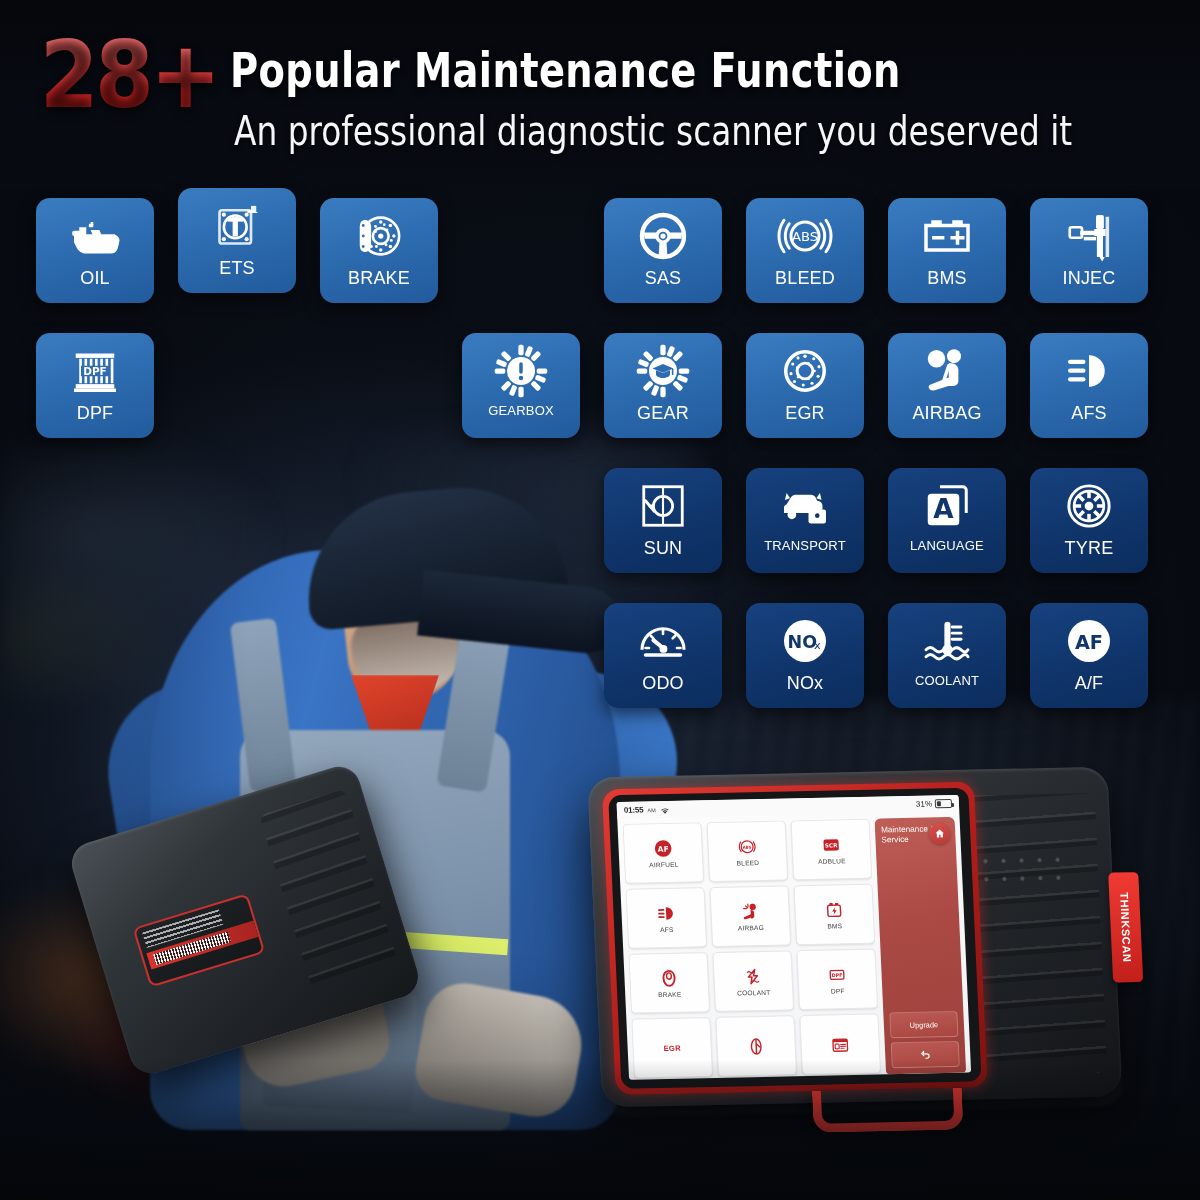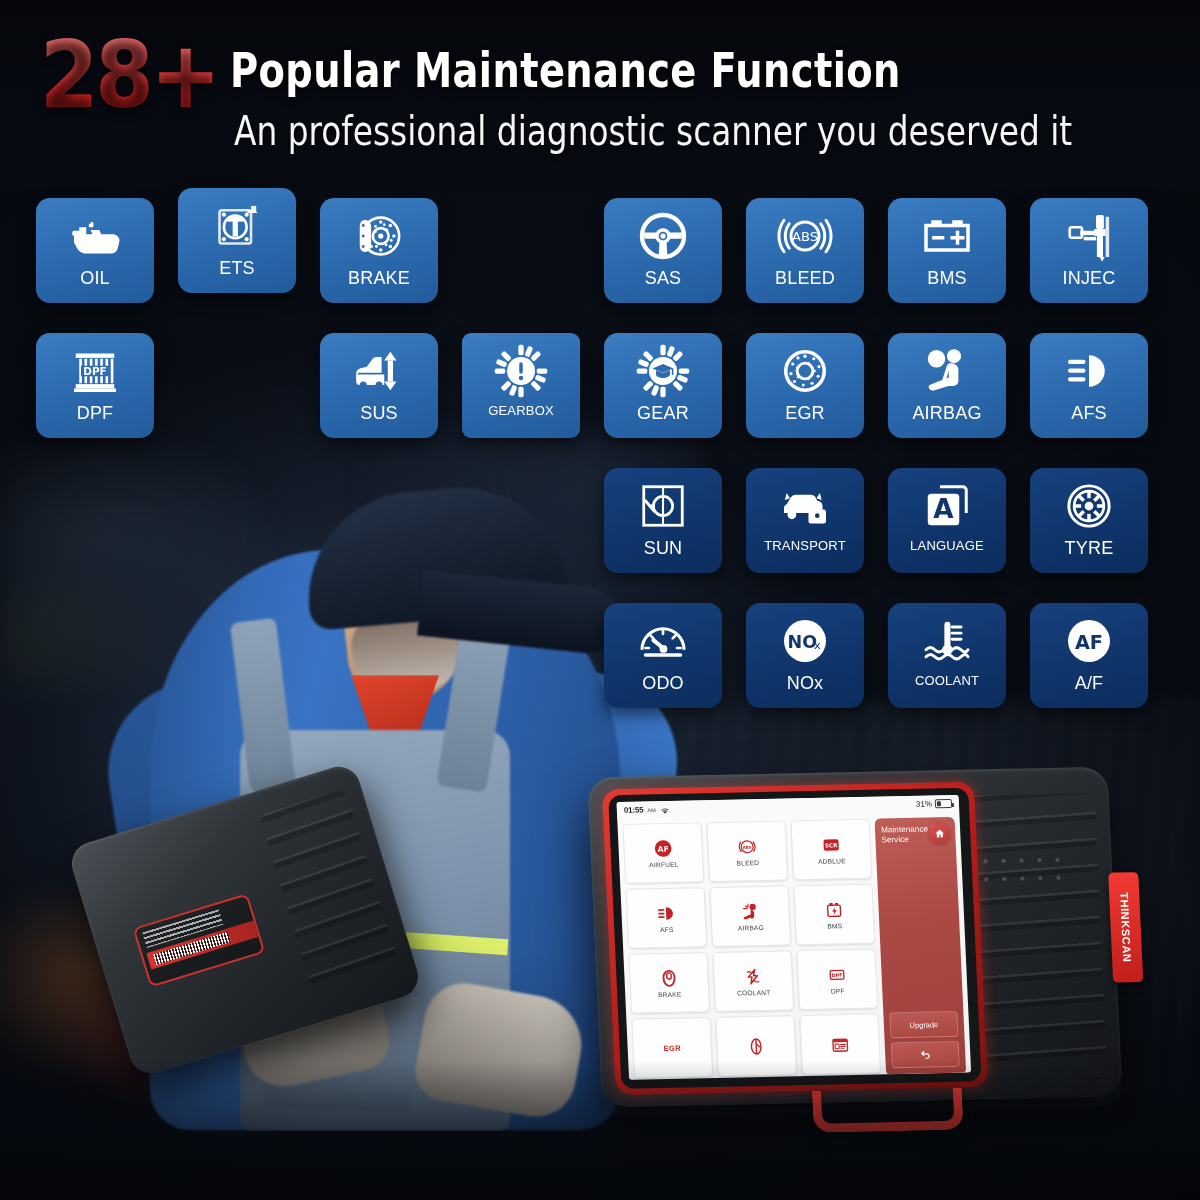--- a/index.html
+++ b/index.html
@@ -534,35 +534,21 @@
             <rect x="38" y="18" width="3" height="28"></rect>
             <rect x="44" y="18" width="3" height="28"></rect>
             <rect x="50" y="18" width="3" height="28"></rect>
           </g>
           <rect x="16" y="26" width="32" height="12" fill="#2d6cb0"></rect>
           <text x="32" y="36" font-family="DejaVu Sans" font-size="12" font-weight="bold" fill="#ffffff" text-anchor="middle">DPF</text>
         </svg>
       </div>
       <div class="lb">DPF</div>
     </div>
-    <div class="tile bright" style="left: 320px; top: 333px;">
-      <div class="ic">
-        <svg viewBox="0 0 64 64">
-          <path d="M6 44V34c0-2 2-4 4-5l8-2 6-8c1-2 3-3 5-3h6v18H8" fill="#ffffff"></path>
-          <path d="M6 36h32v12H10a4 4 0 0 1-4-4Z" fill="#ffffff"></path>
-          <circle cx="14" cy="48" r="4" fill="#2d6cb0"></circle>
-          <circle cx="32" cy="48" r="4" fill="#2d6cb0"></circle>
-          <rect x="42" y="20" width="6" height="24" fill="#ffffff"></rect>
-          <path d="M45 10l7 10h-14Z" fill="#ffffff"></path>
-          <path d="M45 54l-7-10h14Z" fill="#ffffff"></path>
-        </svg>
-      </div>
-      <div class="lb">SUS</div>
-    </div>
-    <div class="tile bright" style="left: 462px; top: 333px; border-radius: 9px;">
+    <div class="tile bright" style="left: 462px; top: 333px;">
       <div class="ic">
         <svg viewBox="0 0 64 64">
           <g fill="#ffffff">
             <circle cx="32" cy="32" r="16"></circle>
             <g>
               <rect x="29" y="2" width="6" height="12" rx="2"></rect>
               <rect x="29" y="50" width="6" height="12" rx="2"></rect>
               <rect x="2" y="29" width="12" height="6" rx="2"></rect>
               <rect x="50" y="29" width="12" height="6" rx="2"></rect>
               <rect x="29" y="2" width="6" height="12" rx="2" transform="rotate(45 32 32)"></rect>

